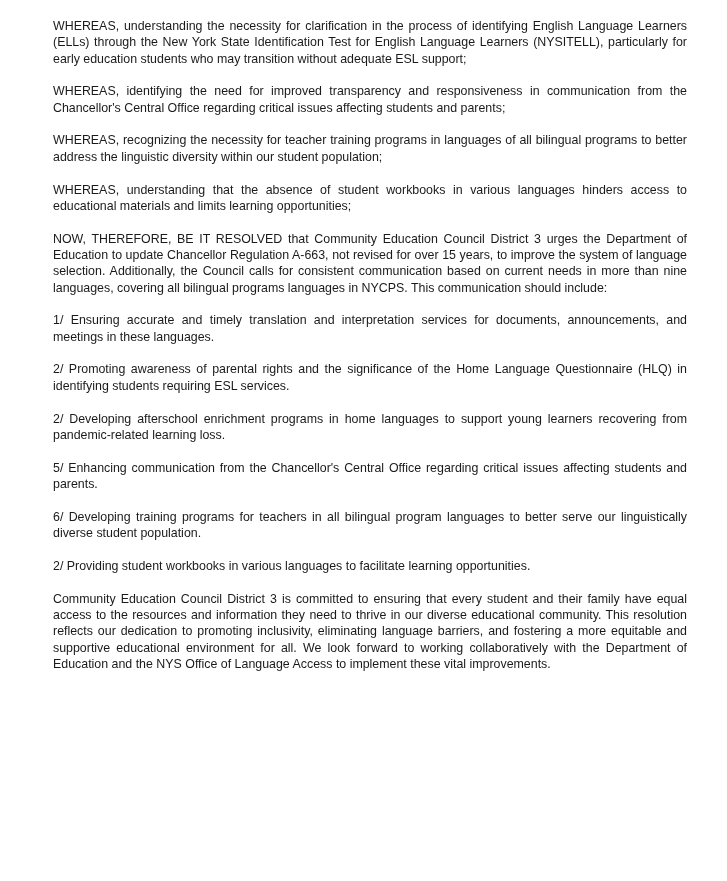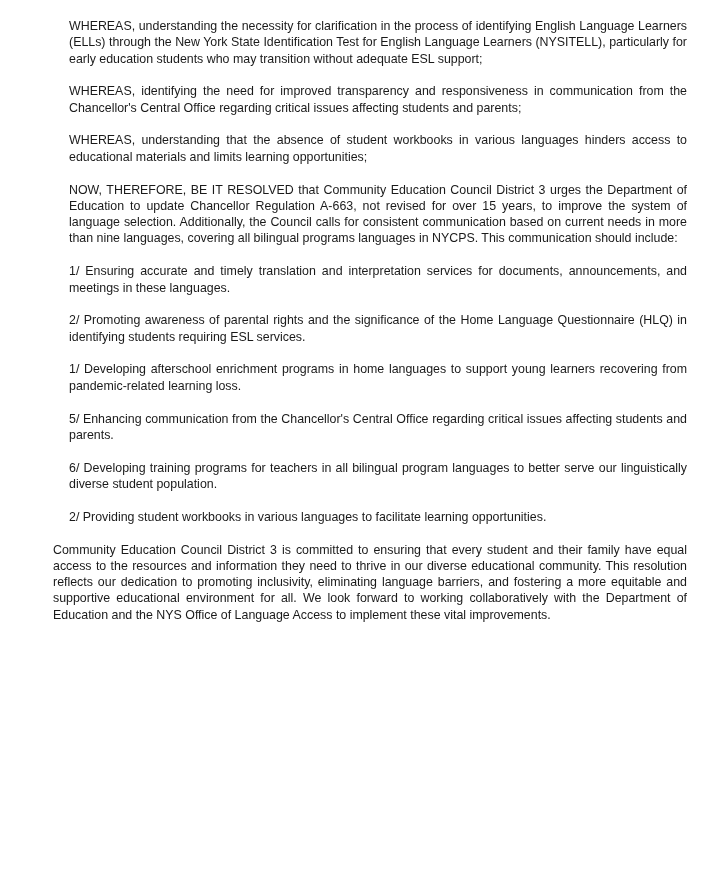--- a/index.html
+++ b/index.html
@@ -4,30 +4,31 @@
 <style>
   html, body { margin: 0; padding: 0; background: #ffffff; }
   body { width: 727px; height: 881px; overflow: hidden; position: relative; }
   .page {
     position: absolute; left: 53px; top: 18px; width: 634px;
     font-family: "Liberation Sans", sans-serif;
     font-size: 12.4px; line-height: 16.3px; color: #1a1a1a;
     text-align: justify;
   }
   .para { margin: 0; }
-  .gap-lg { margin-bottom: 16.5px; margin-left: 16px; }
+  .gap-lg { margin-bottom: 16.5px; }
 </style>
 </head>
 <body>
 
 <div class="page">
   <p class="para gap-lg">WHEREAS, understanding the necessity for clarification in the process of identifying English Language Learners (ELLs) through the New York State Identification Test for English Language Learners (NYSITELL), particularly for early education students who may transition without adequate ESL support;</p>
   <p class="para gap-lg">WHEREAS, identifying the need for improved transparency and responsiveness in communication from the Chancellor's Central Office regarding critical issues affecting students and parents;</p>
+  <p class="para gap-lg">WHEREAS, recognizing the necessity for teacher training programs in languages of all bilingual programs to better address the linguistic diversity within our student population;</p>
   <p class="para gap-lg">WHEREAS, understanding that the absence of student workbooks in various languages hinders access to educational materials and limits learning opportunities;</p>
   <p class="para gap-lg">NOW, THEREFORE, BE IT RESOLVED that Community Education Council District 3 urges the Department of Education to update Chancellor Regulation A-663, not revised for over 15 years, to improve the system of language selection. Additionally, the Council calls for consistent communication based on current needs in more than nine languages, covering all bilingual programs languages in NYCPS. This communication should include:</p>
   <p class="para gap-lg">1/ Ensuring accurate and timely translation and interpretation services for documents, announcements, and meetings in these languages.</p>
   <p class="para gap-lg">2/ Promoting awareness of parental rights and the significance of the Home Language Questionnaire (HLQ) in identifying students requiring ESL services.</p>
-  <p class="para gap-lg">1/ Developing afterschool enrichment programs in home languages to support young learners recovering from pandemic-related learning loss.</p>
+  <p class="para gap-lg">2/ Developing afterschool enrichment programs in home languages to support young learners recovering from pandemic-related learning loss.</p>
   <p class="para gap-lg">5/ Enhancing communication from the Chancellor's Central Office regarding critical issues affecting students and parents.</p>
   <p class="para gap-lg">6/ Developing training programs for teachers in all bilingual program languages to better serve our linguistically diverse student population.</p>
   <p class="para gap-lg">2/ Providing student workbooks in various languages to facilitate learning opportunities.</p>
   <p class="para">Community Education Council District 3 is committed to ensuring that every student and their family have equal access to the resources and information they need to thrive in our diverse educational community. This resolution reflects our dedication to promoting inclusivity, eliminating language barriers, and fostering a more equitable and supportive educational environment for all. We look forward to working collaboratively with the Department of Education and the NYS Office of Language Access to implement these vital improvements.</p>
 </div>
 
 </body></html>

